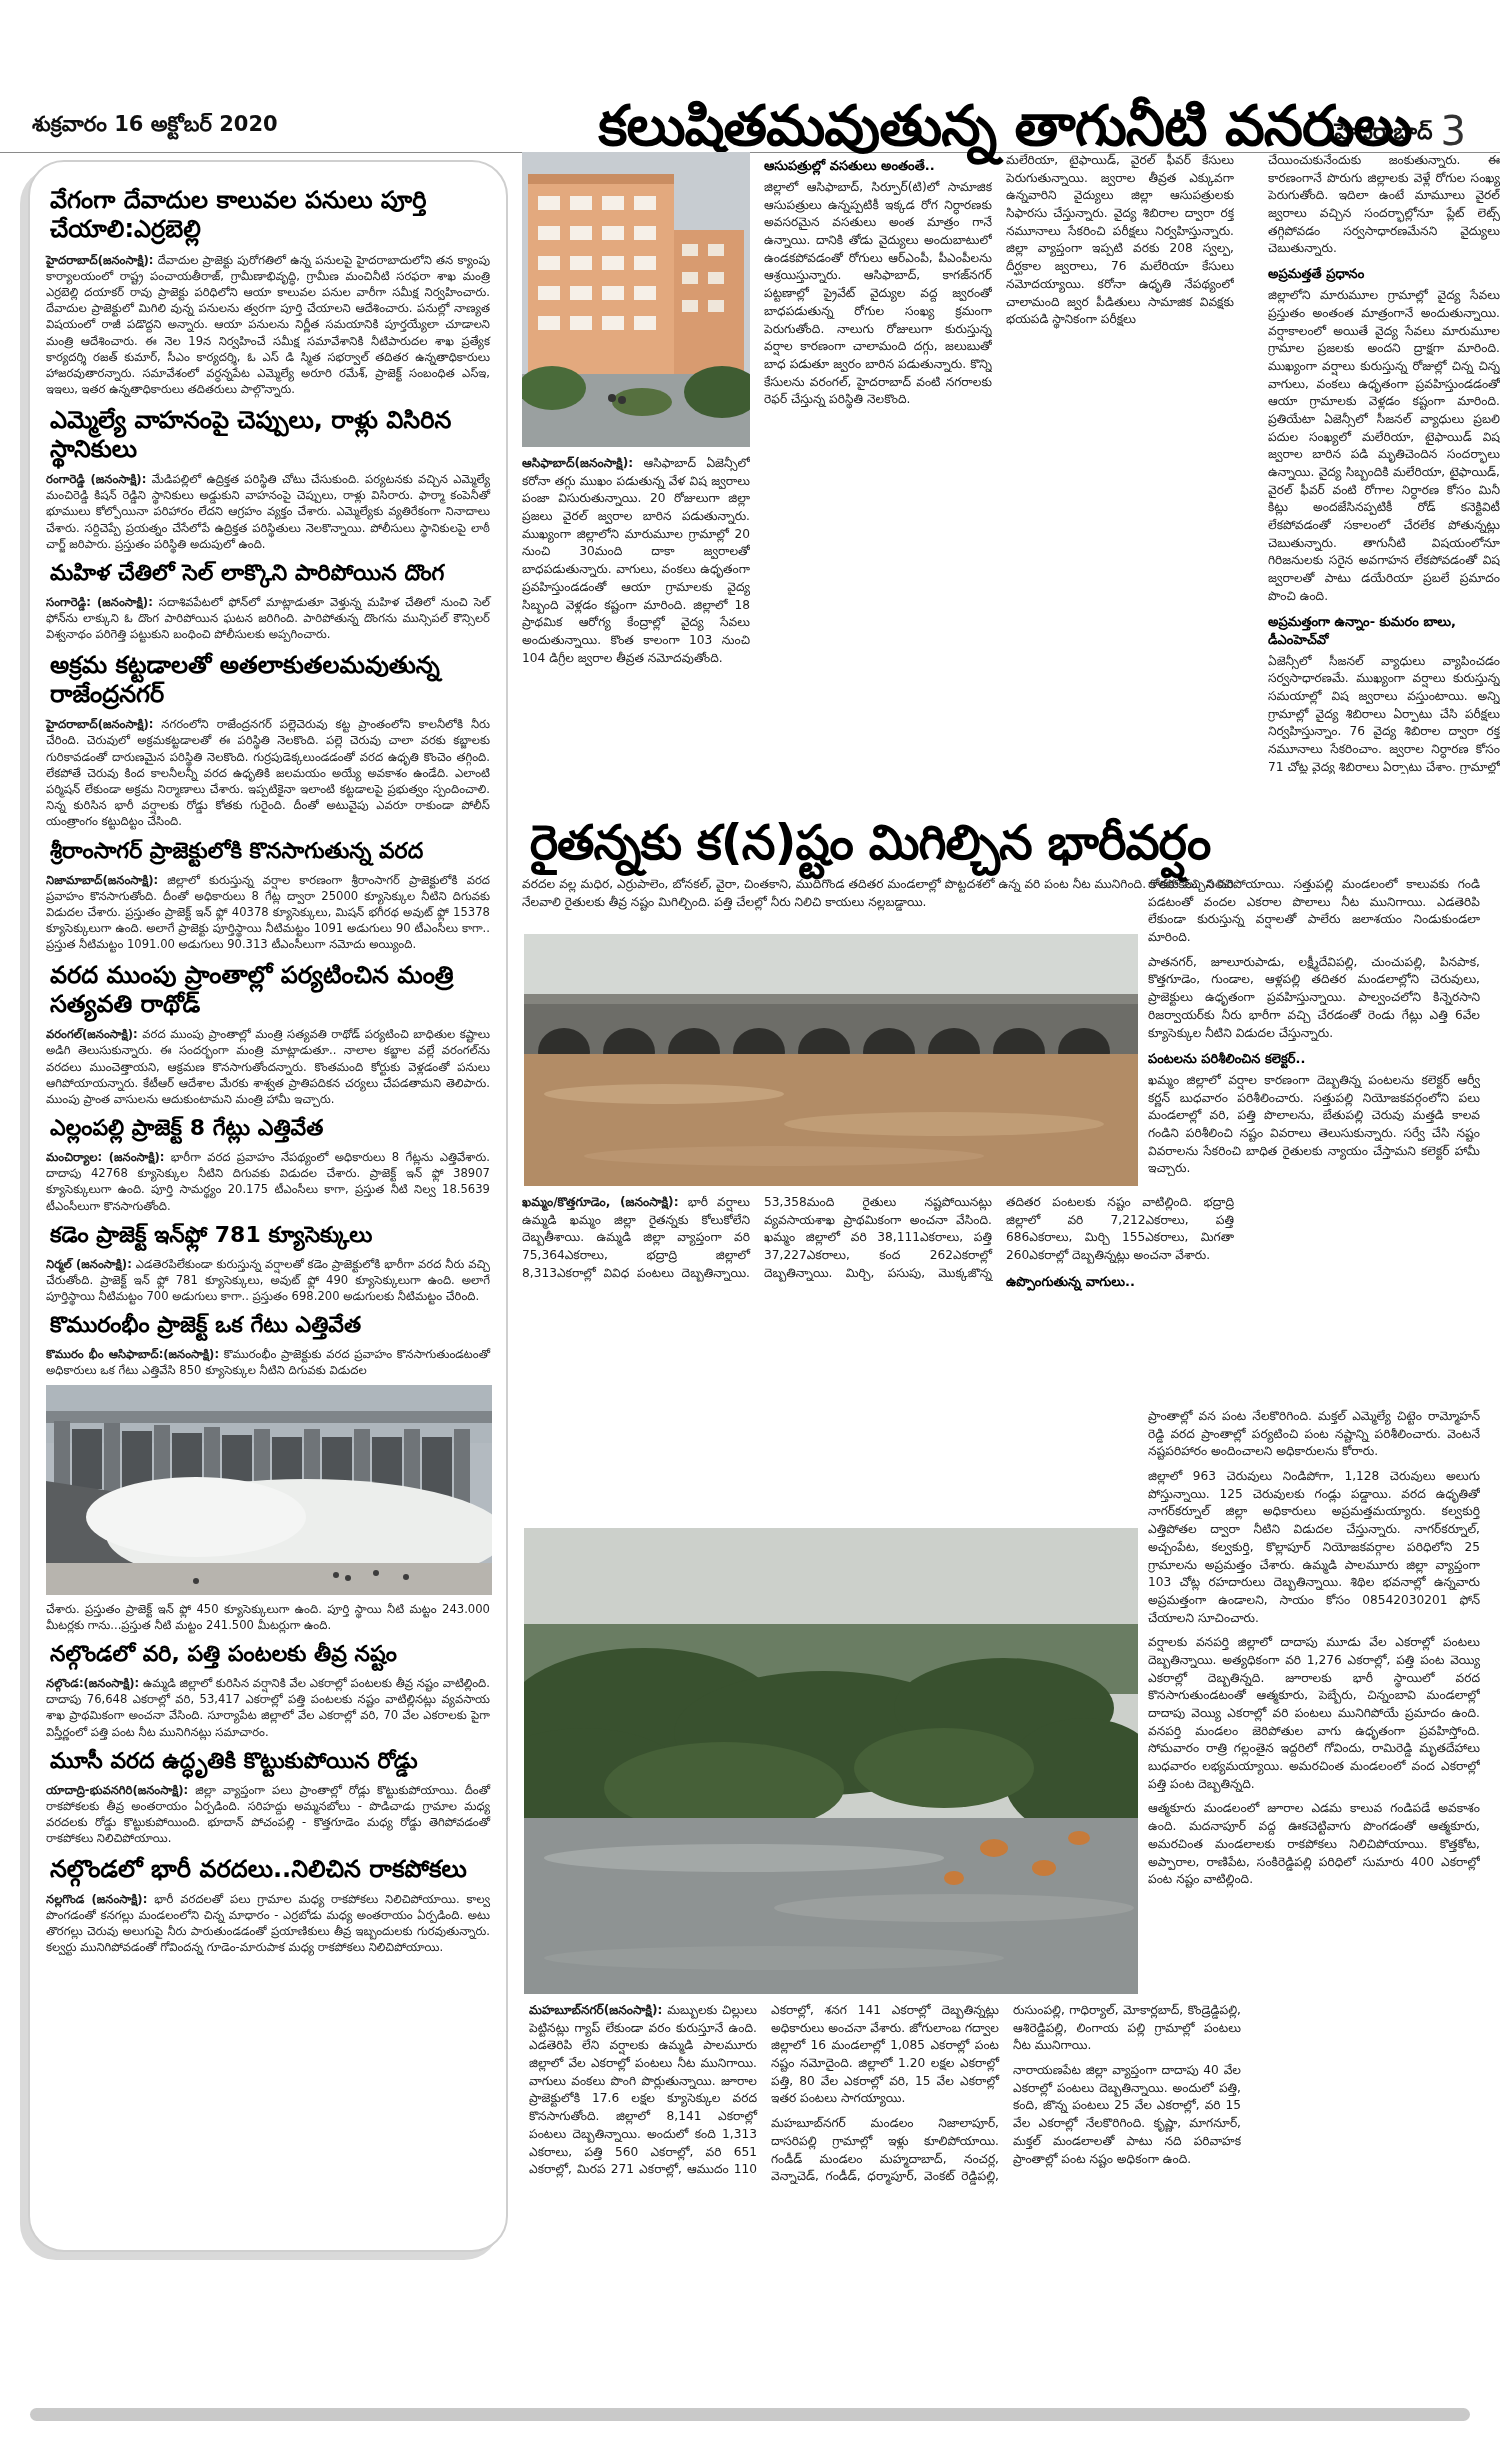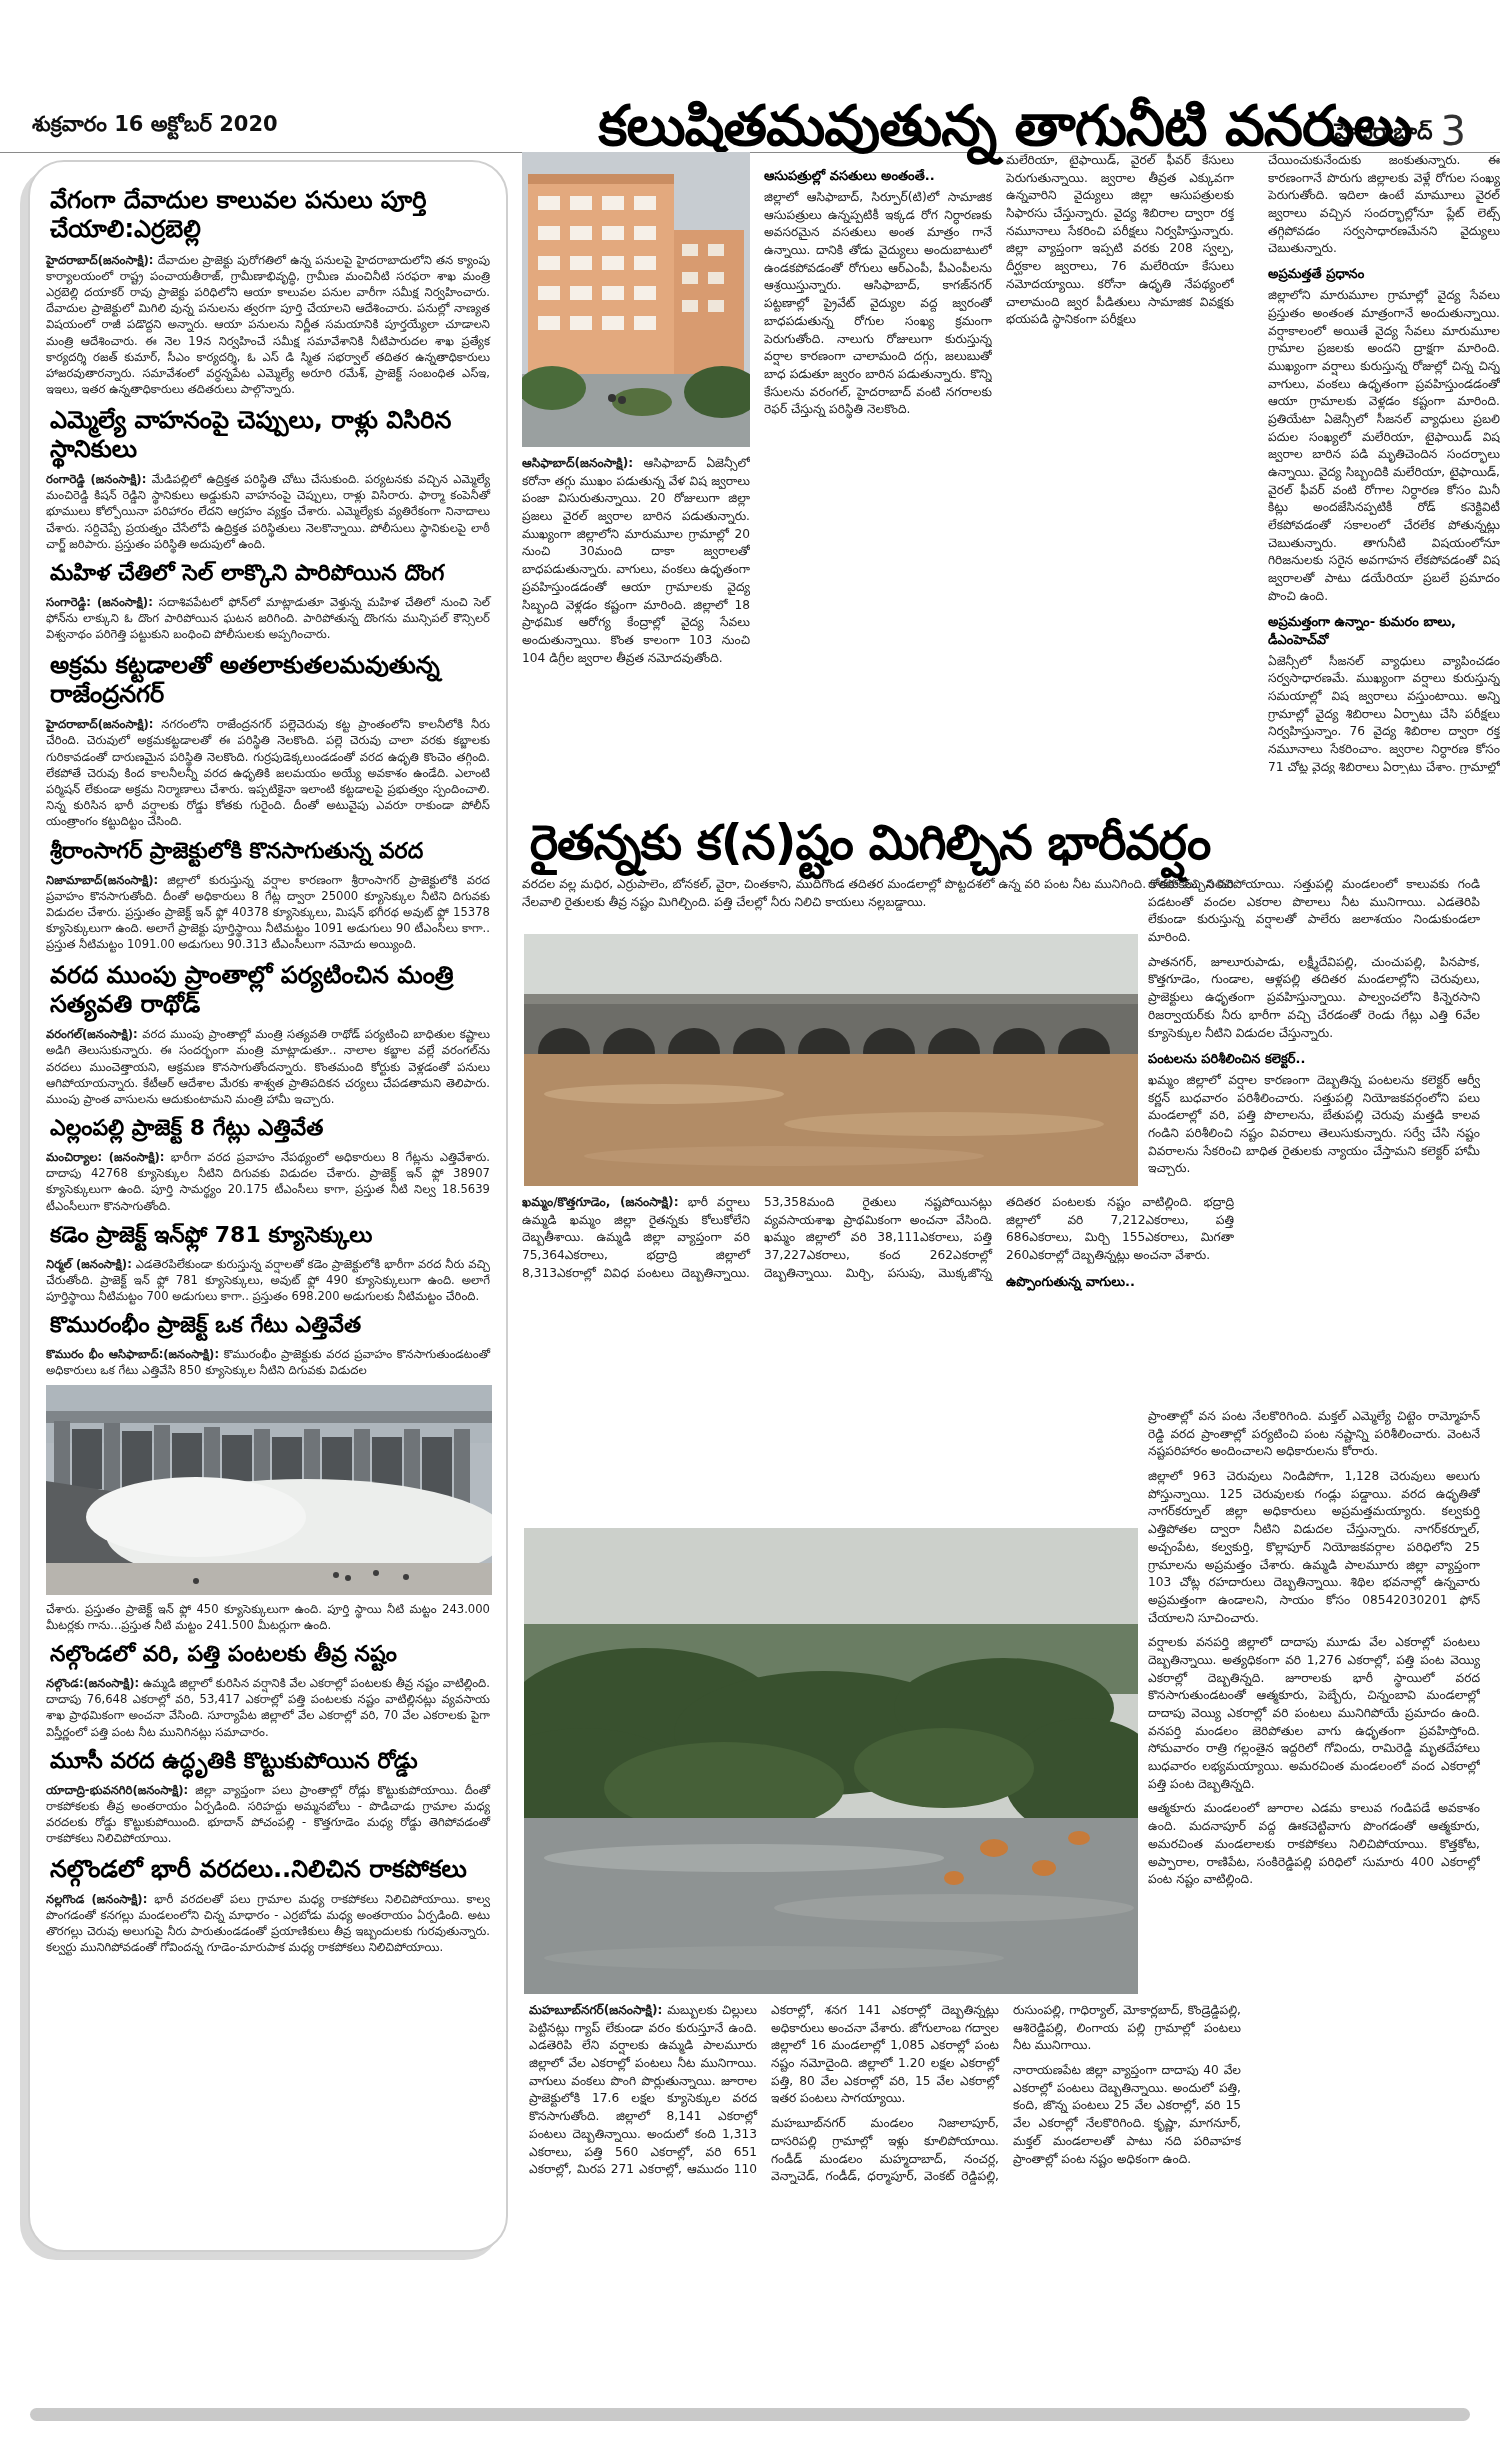--- a/index.html
+++ b/index.html
@@ -193,21 +193,21 @@
           <ellipse cx="30" cy="236" rx="34" ry="22" fill="#4a6b3a"></ellipse>
           <ellipse cx="200" cy="240" rx="38" ry="26" fill="#3f5c32"></ellipse>
           <ellipse cx="120" cy="250" rx="30" ry="14" fill="#56703f"></ellipse>
           <circle cx="90" cy="246" r="4" fill="#333"></circle>
             <circle cx="100" cy="248" r="4" fill="#333"></circle>
         </svg>
       </figure>
       <p class="bodytext"><b class="dl">ఆసిఫాబాద్(జనంసాక్షి):</b> <span>ఆసిఫాబాద్ ఏజెన్సీలో కరోనా తగ్గు ముఖం పడుతున్న వేళ విష జ్వరాలు పంజా విసురుతున్నాయి. 20 రోజులుగా జిల్లా ప్రజలు వైరల్ జ్వరాల బారిన పడుతున్నారు. ముఖ్యంగా జిల్లాలోని మారుమూల గ్రామాల్లో 20 నుంచి 30మంది దాకా జ్వరాలతో బాధపడుతున్నారు. వాగులు, వంకలు ఉధృతంగా ప్రవహిస్తుండడంతో ఆయా గ్రామాలకు వైద్య సిబ్బంది వెళ్లడం కష్టంగా మారింది. జిల్లాలో 18 ప్రాథమిక ఆరోగ్య కేంద్రాల్లో వైద్య సేవలు అందుతున్నాయి. కొంత కాలంగా 103 నుంచి 104 డిగ్రీల జ్వరాల తీవ్రత నమోదవుతోంది.</span></p>
     </div>
     <div class="a-col">
-      <h4 class="subhead" style="margin-top:16px">ఆసుపత్రుల్లో వసతులు అంతంతే..</h4>
+      <h4 class="subhead" style="margin-top:6px">ఆసుపత్రుల్లో వసతులు అంతంతే..</h4>
       <p class="bodytext">జిల్లాలో ఆసిఫాబాద్, సిర్పూర్(టి)లో సామాజిక ఆసుపత్రులు ఉన్నప్పటికీ ఇక్కడ రోగ నిర్ధారణకు అవసరమైన వసతులు అంత మాత్రం గానే ఉన్నాయి. దానికి తోడు వైద్యులు అందుబాటులో ఉండకపోవడంతో రోగులు ఆర్ఎంపీ, పీఎంపీలను ఆశ్రయిస్తున్నారు. ఆసిఫాబాద్, కాగజ్‌నగర్ పట్టణాల్లో ప్రైవేట్ వైద్యుల వద్ద జ్వరంతో బాధపడుతున్న రోగుల సంఖ్య క్రమంగా పెరుగుతోంది. నాలుగు రోజులుగా కురుస్తున్న వర్షాల కారణంగా చాలామంది దగ్గు, జలుబుతో బాధ పడుతూ జ్వరం బారిన పడుతున్నారు. కొన్ని కేసులను వరంగల్, హైదరాబాద్ వంటి నగరాలకు రెఫర్ చేస్తున్న పరిస్థితి నెలకొంది.</p>
     </div>
     <div class="a-col">
       <p class="bodytext">మలేరియా, టైఫాయిడ్, వైరల్ ఫీవర్ కేసులు పెరుగుతున్నాయి. జ్వరాల తీవ్రత ఎక్కువగా ఉన్నవారిని వైద్యులు జిల్లా ఆసుపత్రులకు సిఫారసు చేస్తున్నారు. వైద్య శిబిరాల ద్వారా రక్త నమూనాలు సేకరించి పరీక్షలు నిర్వహిస్తున్నారు. జిల్లా వ్యాప్తంగా ఇప్పటి వరకు 208 స్వల్ప, దీర్ఘకాల జ్వరాలు, 76 మలేరియా కేసులు నమోదయ్యాయి. కరోనా ఉధృతి నేపథ్యంలో చాలామంది జ్వర పీడితులు సామాజిక వివక్షకు భయపడి స్థానికంగా పరీక్షలు</p>
     </div>
   </div>
 
   <div class="a-col4">
     <p class="bodytext">చేయించుకునేందుకు జంకుతున్నారు. ఈ కారణంగానే పొరుగు జిల్లాలకు వెళ్లే రోగుల సంఖ్య పెరుగుతోంది. ఇదిలా ఉంటే మామూలు వైరల్ జ్వరాలు వచ్చిన సందర్భాల్లోనూ ప్లేట్ లెట్స్ తగ్గిపోవడం సర్వసాధారణమేనని వైద్యులు చెబుతున్నారు.</p>
     <h4 class="subhead">అప్రమత్తతే ప్రధానం</h4>

